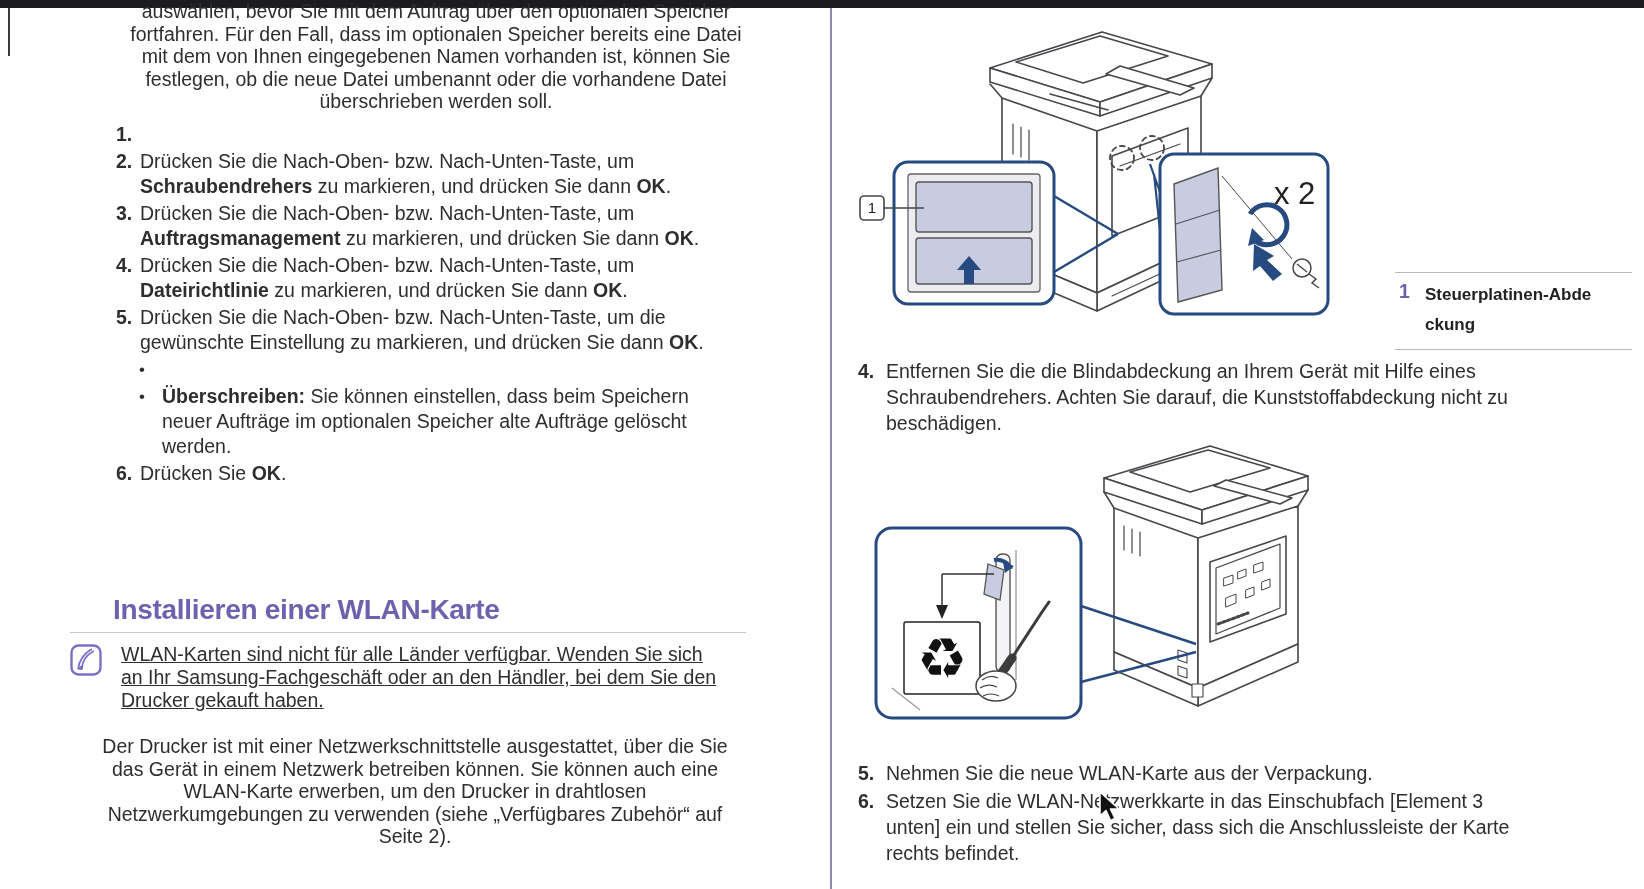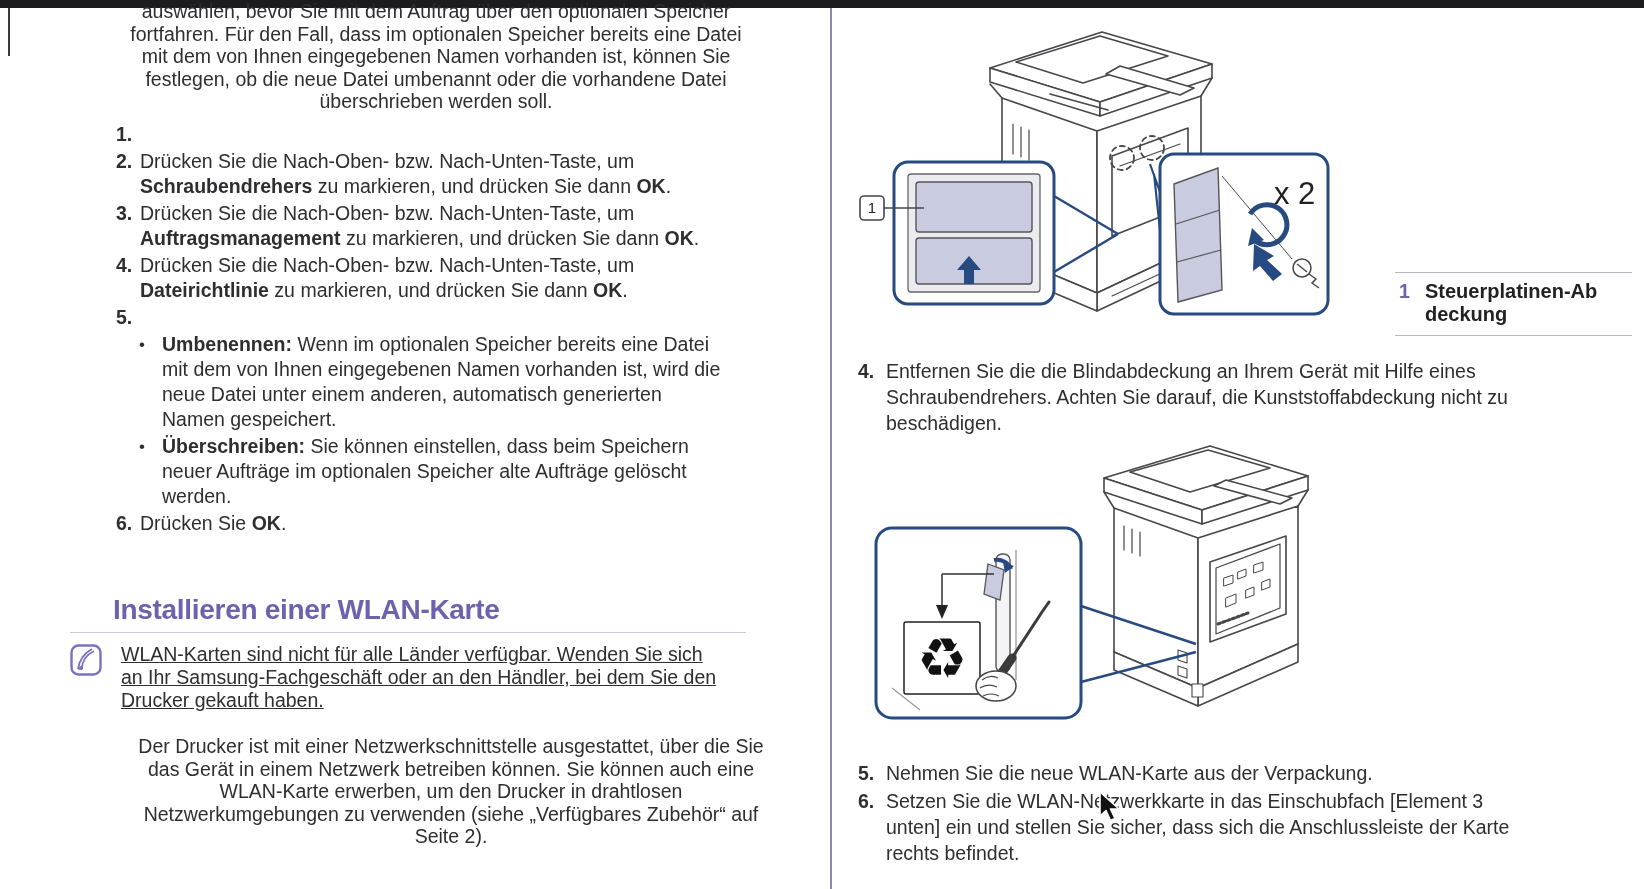--- a/index.html
+++ b/index.html
@@ -23,21 +23,21 @@
   .r-steps .step{line-height:26px;}
   .r-steps .num{width:28px;}
   .section-heading{font-size:28px;font-weight:700;color:#6c62ae;letter-spacing:-0.3px;margin-left:43px;}
   .heading-rule{height:1px;background:#c8c8d6;}
   .note-text{font-size:19.5px;line-height:23px;white-space:pre-line;text-decoration:underline;}
   
   .legend{width:237px;}
   .legend .rule{height:1px;background:#b8b8c2;}
   .legend .row{display:flex;padding:7px 0 9px 4px;}
   .legend .lnum{width:26px;flex:none;font-weight:700;color:#6c62ae;font-size:19.5px;}
-  .legend .llabel{width:174px;font-weight:700;font-size:20px;line-height:23px;color:#222;word-break:break-all;}
+  .legend .llabel{width:174px;font-weight:700;font-size:17px;line-height:30px;color:#222;word-break:break-all;}
   svg text{font-family:"Liberation Sans", sans-serif;}
 </style>
 </head>
 <body>
 
 <div class="abs top-bar"></div>
 <div class="abs left-edge-line"></div>
 <div class="abs col-divider"></div>
 
 <div class="abs par" style="left:100px;top:0px;width:672px;">auswählen, bevor Sie mit dem Auftrag über den optionalen Speicher
@@ -60,27 +60,25 @@
     <span class="body"><span>Drücken Sie die Nach-Oben- bzw. Nach-Unten-Taste, um
 </span><b>Auftragsmanagement</b><span> zu markieren, und drücken Sie dann </span><b>OK</b><span>.</span></span>
   </div>
   <div class="step">
     <span class="num">4.</span>
     <span class="body"><span>Drücken Sie die Nach-Oben- bzw. Nach-Unten-Taste, um
 </span><b>Dateirichtlinie</b><span> zu markieren, und drücken Sie dann </span><b>OK</b><span>.</span></span>
   </div>
   <div class="step">
     <span class="num">5.</span>
+    <span class="body"><span>Drücken Sie die Nach-Oben- bzw. Nach-Unten-Taste, um die
+gewünschte Einstellung zu markieren, und drücken Sie dann </span><b>OK</b><span>.</span></span>
   </div>
   <div class="bullet">
     <span class="dot">•</span>
-    <span class="body"><b>Umbenennen:</b><span>  Wenn im optionalen Speicher bereits eine Datei
-mit dem von Ihnen eingegebenen Namen vorhanden ist, wird die
-neue Datei unter einem anderen, automatisch generierten
-Namen gespeichert.</span></span>
   </div>
   <div class="bullet">
     <span class="dot">•</span>
     <span class="body"><b>Überschreiben:</b><span>  Sie können einstellen, dass beim Speichern
 neuer Aufträge im optionalen Speicher alte Aufträge gelöscht
 werden.</span></span>
   </div>
   <div class="step">
     <span class="num">6.</span>
     <span class="body"><span>Drücken Sie </span><b>OK</b><span>.</span></span>
@@ -95,21 +93,21 @@
     <rect x="1.5" y="1.5" width="29" height="29" rx="7" fill="none" stroke="#7a71c4" stroke-width="2.4"></rect>
     <path d="M8,25 C9,17 14,9 22,5" fill="none" stroke="#7a71c4" stroke-width="1.8"></path>
     <path d="M12,25 C12,18 16,11 24,7" fill="none" stroke="#7a71c4" stroke-width="1.8"></path>
     <path d="M8,25 L12.5,21 L12,25.5 Z" fill="#7a71c4" stroke="#7a71c4" stroke-width="1"></path>
   </svg>
 </span>
 <div class="abs note-text" style="left:121px;top:643px;width:640px;">WLAN-Karten sind nicht für alle Länder verfügbar. Wenden Sie sich
 an Ihr Samsung-Fachgeschäft oder an den Händler, bei dem Sie den
 Drucker gekauft haben.</div>
 
-<div class="abs par" style="left:70px;top:735px;width:690px;margin-left:36px;">Der Drucker ist mit einer Netzwerkschnittstelle ausgestattet, über die Sie
+<div class="abs par" style="left:70px;top:735px;width:690px;">Der Drucker ist mit einer Netzwerkschnittstelle ausgestattet, über die Sie
 das Gerät in einem Netzwerk betreiben können. Sie können auch eine
 WLAN-Karte erwerben, um den Drucker in drahtlosen
 Netzwerkumgebungen zu verwenden (siehe  „Verfügbares Zubehör“ auf
 Seite 2).</div>
 
 <div class="abs" style="left:850px;top:6px;">
 <svg width="570" height="330" viewBox="0 0 570 330">
   <g stroke="#46464b" stroke-width="1.6" fill="#ffffff" stroke-linejoin="round" stroke-linecap="round">
 
     <path d="M140,62 L252,26 L362,58 L250,96 Z"></path>

